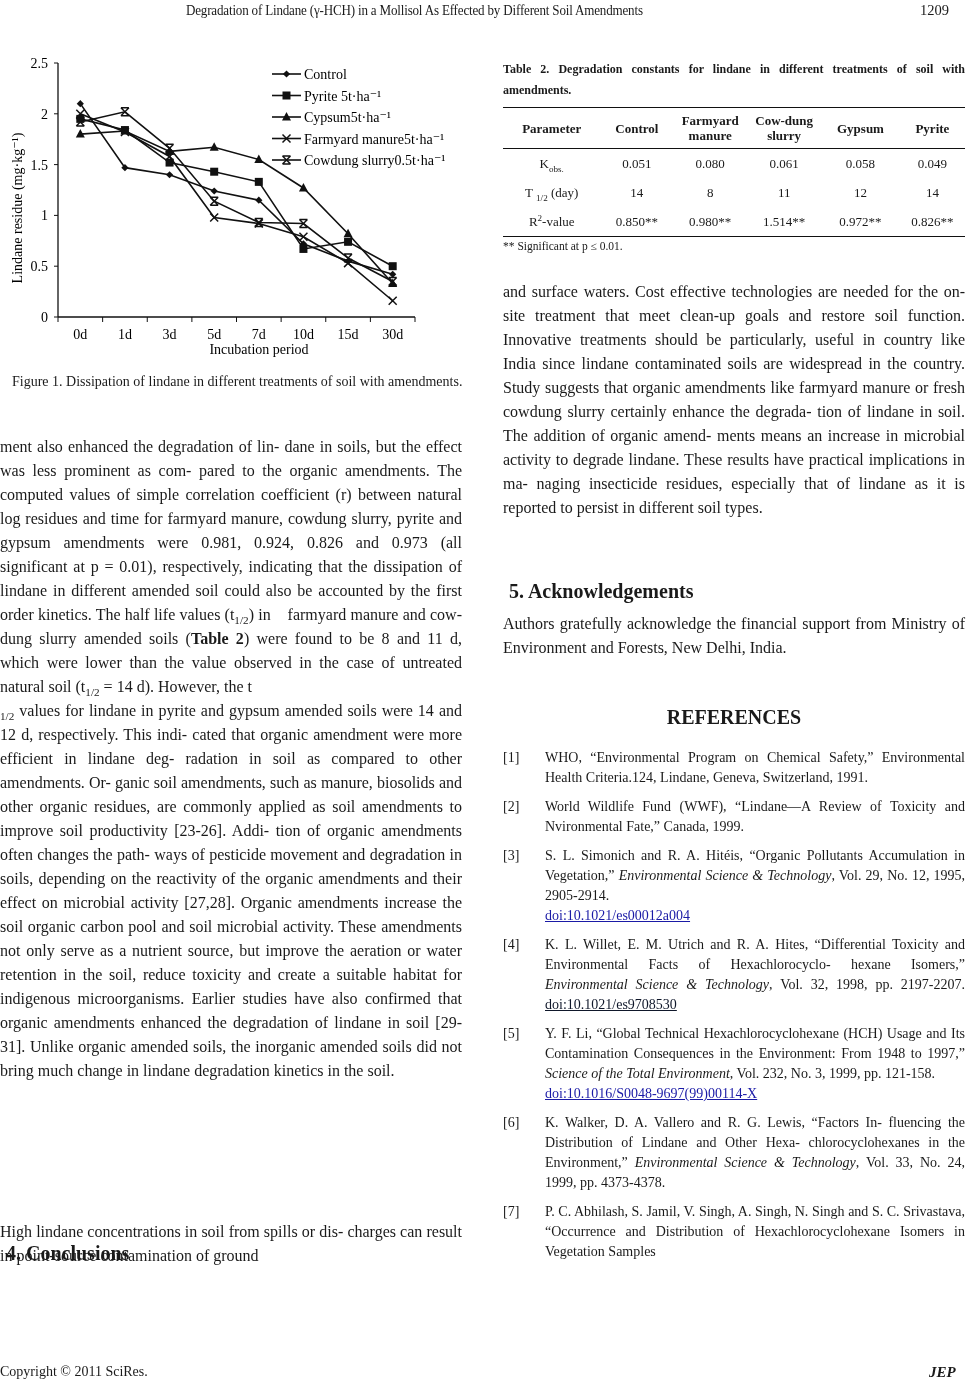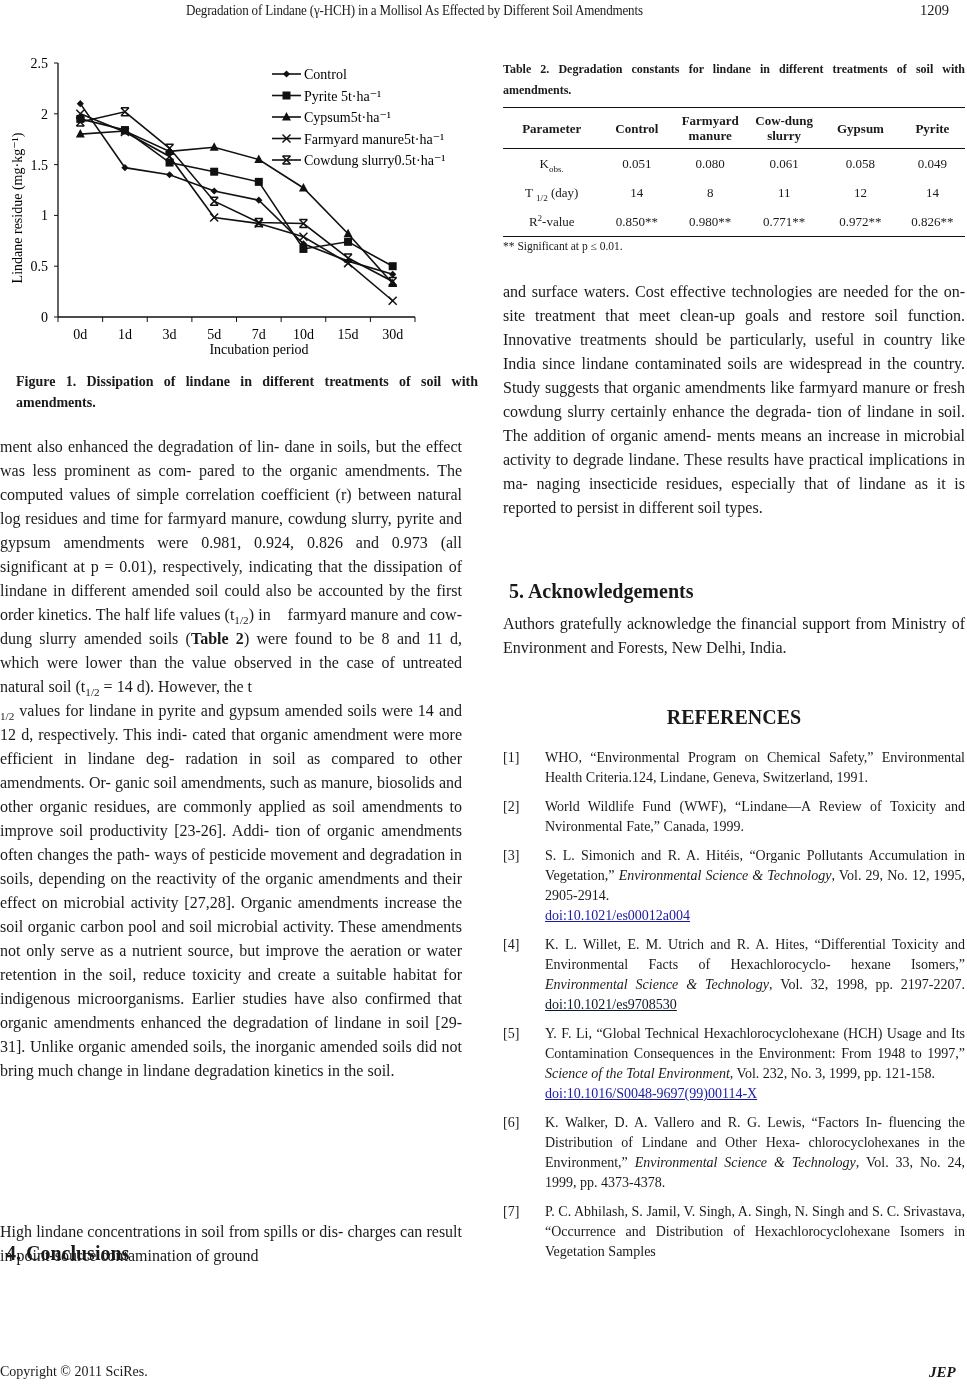--- a/index.html
+++ b/index.html
@@ -2,21 +2,21 @@
 <html><head>
 <meta charset="utf-8">
 <style>
   html, body { margin:0; padding:0; background:#fff; }
   body { width:967px; height:1386px; position:relative; overflow:hidden;
          font-family:"Liberation Serif", "DejaVu Serif", serif; color:#1a1a1a; }
   .running-head { position:absolute; top:0; left:0; width:967px; height:22px; font-size:14.5px; }
   .running-head .title { position:absolute; left:186px; top:2px; letter-spacing:-0.2px; transform:scaleX(0.9); transform-origin:left; white-space:nowrap; }
   .running-head .pnum { position:absolute; left:920px; top:2px; }
   .chart-wrap { position:absolute; left:0; top:48px; width:480px; height:320px; }
-  .fig-caption { position:absolute; left:16px; top:371px; width:462px; font-size:14px; font-weight:bold; line-height:21px; text-align:justify; }
+  .fig-caption { position:absolute; left:0; top:371px; width:462px; font-size:14px; font-weight:normal; line-height:21px; text-align:justify;padding-left:12px; }
   .body-text { font-size:16px; line-height:24px; text-align:justify; margin:0; }
   .p-left1 { position:absolute; left:0; top:435px; width:462px; }
   .h2 { font-size:20px; font-weight:bold; margin:6px; }
   .h-concl { position:absolute; left:0; top:1236px; }
   .p-concl { position:absolute; left:0; top:1220px; width:462px; }
   .footer-left { position:absolute; left:0; top:1364px; font-size:14px; }
   .footer-right { position:absolute; left:929px; top:1364px; font-size:15px; font-weight:bold; font-style:italic; }
   .tbl-caption { position:absolute; left:503px; top:59px; width:462px; font-size:12px; font-weight:bold; line-height:21px; text-align:justify; }
   table.deg { position:absolute; left:503px; top:107px; width:462px; border-collapse:collapse; font-size:13px; }
   table.deg th { font-weight:bold; padding:2px 2px; line-height:15px; border-top:1.5px solid #111; border-bottom:1.5px solid #111; height:36px; }
@@ -207,21 +207,21 @@
       <td>14</td>
       <td>8</td>
       <td>11</td>
       <td>12</td>
       <td>14</td>
     </tr>
     <tr>
       <td><span>R</span><sup>2</sup><span>-value</span></td>
       <td>0.850**</td>
       <td>0.980**</td>
-      <td>0.771**</td>
+      <td>1.514**</td>
       <td>0.972**</td>
       <td>0.826**</td>
     </tr>
   </tbody>
 </table>
 <div class="tbl-note">** Significant at p ≤ 0.01.</div>
 
 <p class="body-text p-right1">and surface waters. Cost effective technologies are needed for the on-site treatment that meet clean-up goals and restore soil function. Innovative treatments should be particularly, useful in country like India since lindane contaminated soils are widespread in the country. Study suggests that organic amendments like farmyard manure or fresh cowdung slurry certainly enhance the degrada- tion of lindane in soil. The addition of organic amend- ments means an increase in microbial activity to degrade lindane. These results have practical implications in ma- naging insecticide residues, especially that of lindane as it is reported to persist in different soil types.</p>
 
 <h2 class="h2 h-ack">5. Acknowledgements</h2>

